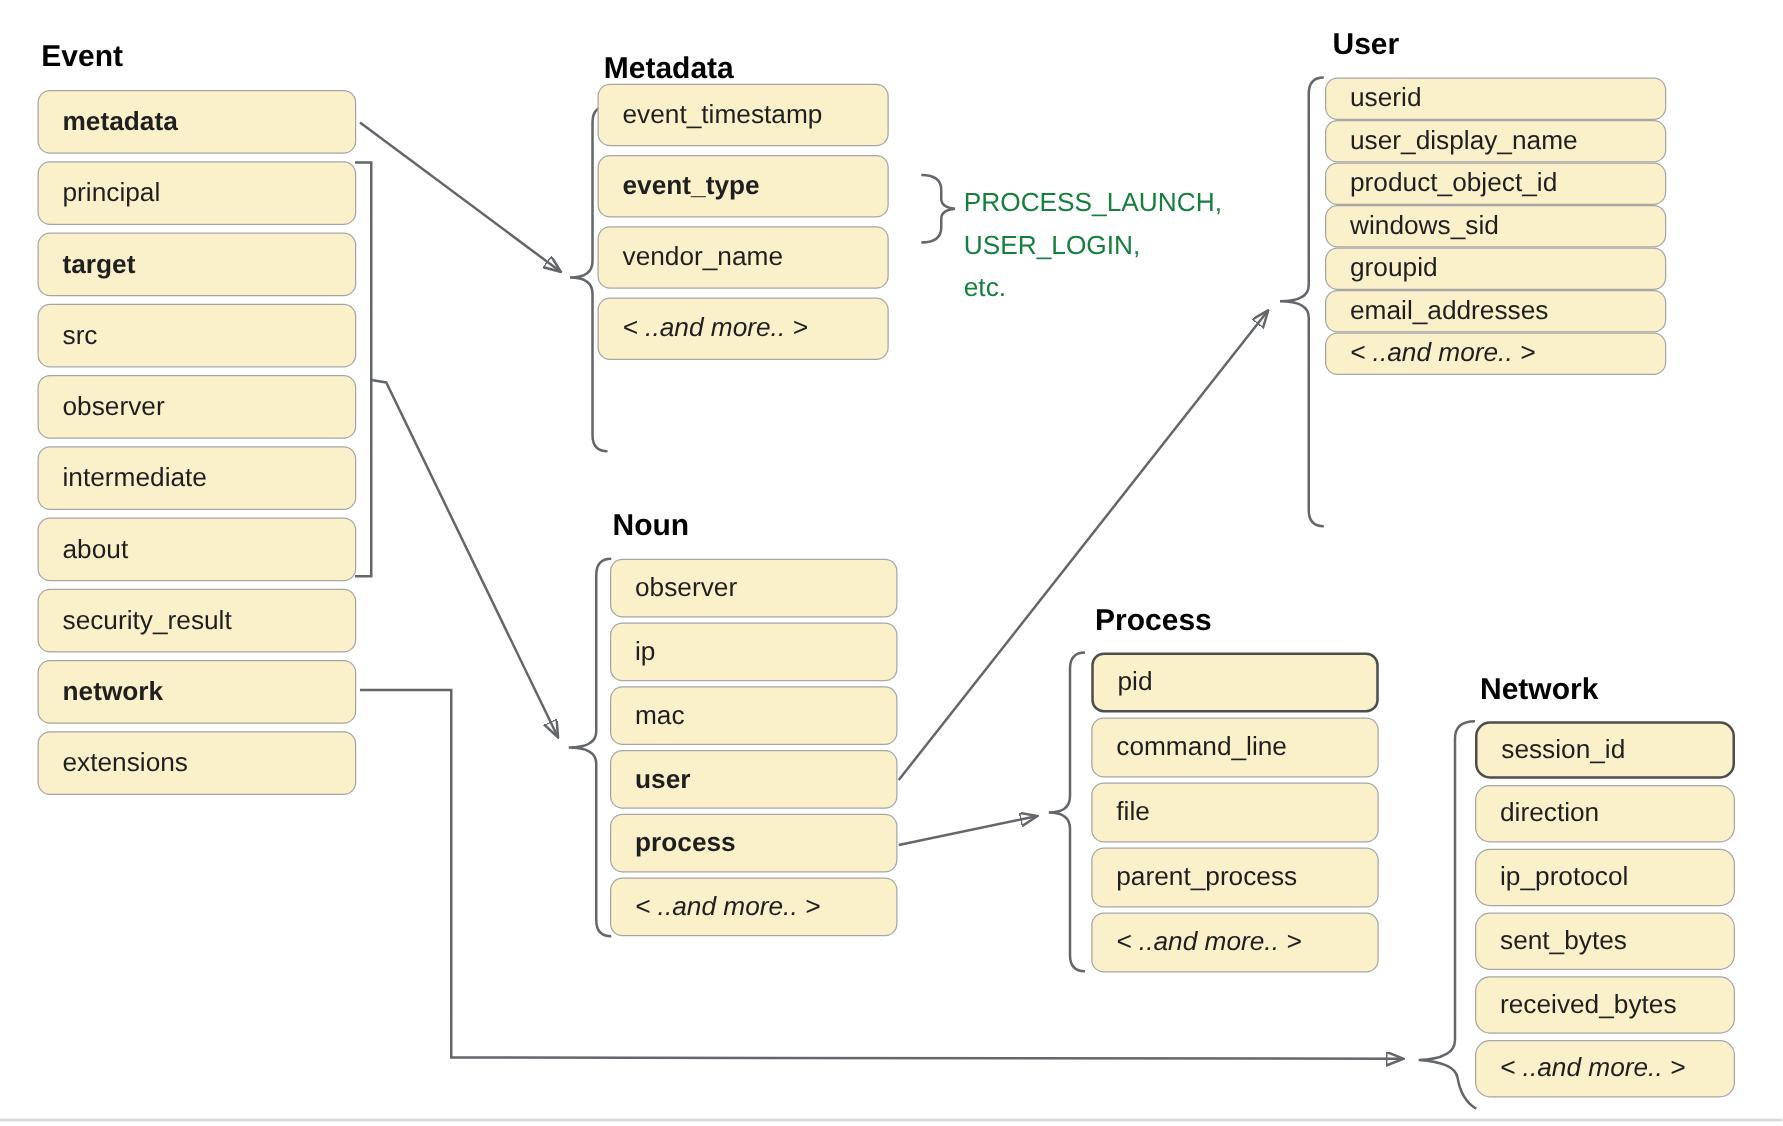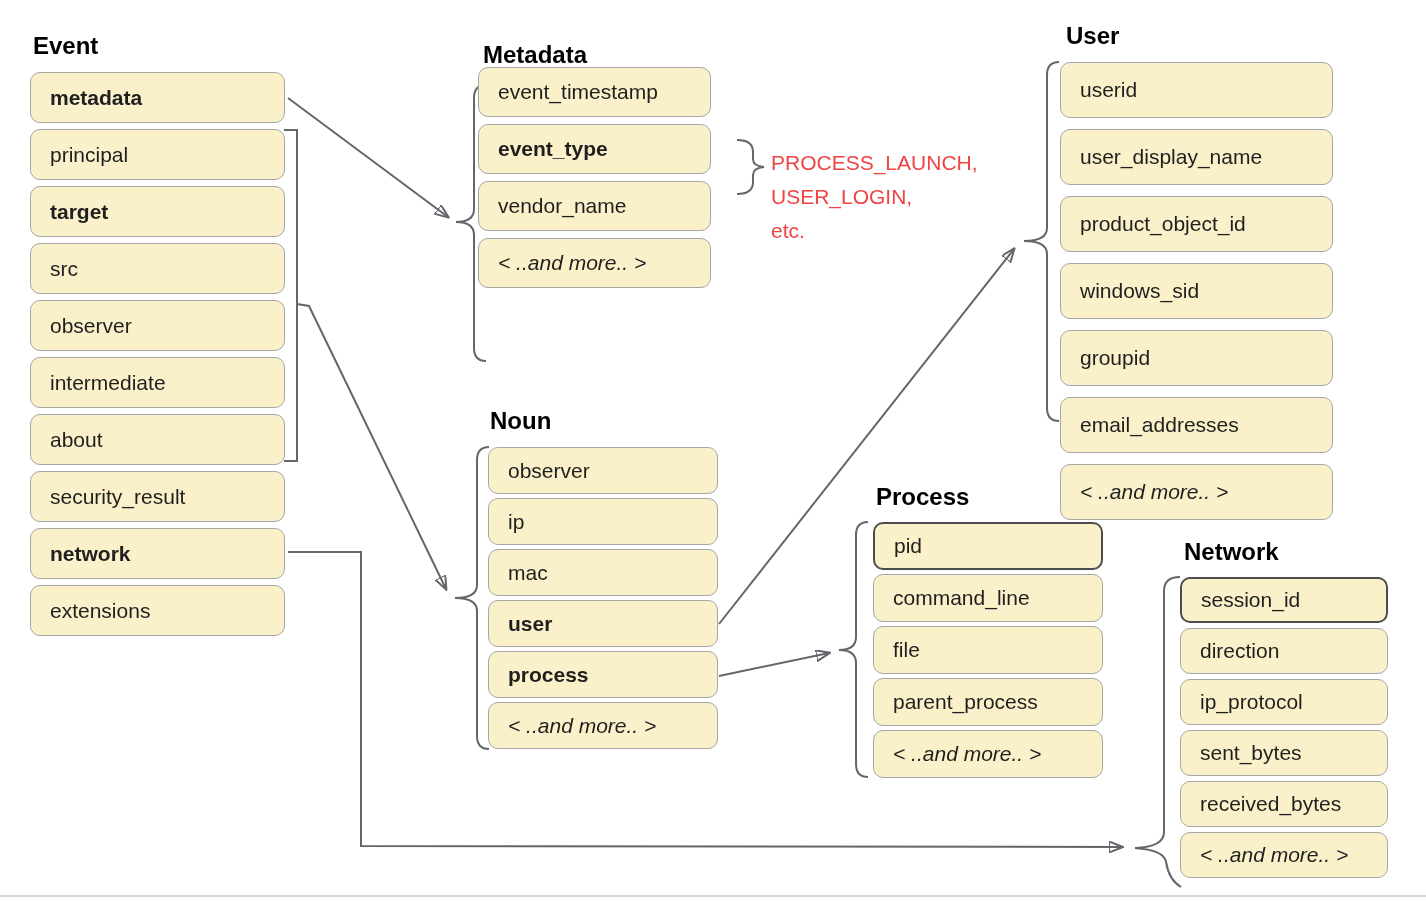--- a/index.html
+++ b/index.html
@@ -49,29 +49,29 @@
     font-size:21px;
     color:var(--field-text);
     white-space:nowrap;
   }
   .fbox.strong{border:2px solid var(--box-border-strong);}
   .fbox.bold{font-weight:bold;}
   .fbox.more{font-style:italic;}
   
   .stack.ev  .fbox{width:255px;height:51px;margin-bottom:6px;}
   .stack.md  .fbox{width:233px;height:50px;margin-bottom:7px;}
-  .stack.us  .fbox{width:273px;height:56px;margin-bottom:11px;}
+  .stack.us  .fbox{width:273px;height:34px;margin-bottom:0;}
   .stack.nn  .fbox{width:230px;height:47px;margin-bottom:4px;}
   .stack.pr  .fbox{width:230px;height:48px;margin-bottom:4px;}
-  .stack.nw  .fbox{width:208px;height:46px;margin-bottom:5px;}
+  .stack.nw  .fbox{width:208px;height:46px;margin-bottom:5px;border-radius:12px;}
   .annotation{
     position:absolute;
     font-size:21px;
     line-height:34px;
-    color:#ef4444;
+    color:#15803d;
     white-space:nowrap;
   }
   svg.overlay{
     position:absolute;
     left:0;top:0;
     width:1426px;height:901px;
     pointer-events:none;
   }
   svg.overlay path, svg.overlay polyline{
     fill:none;

